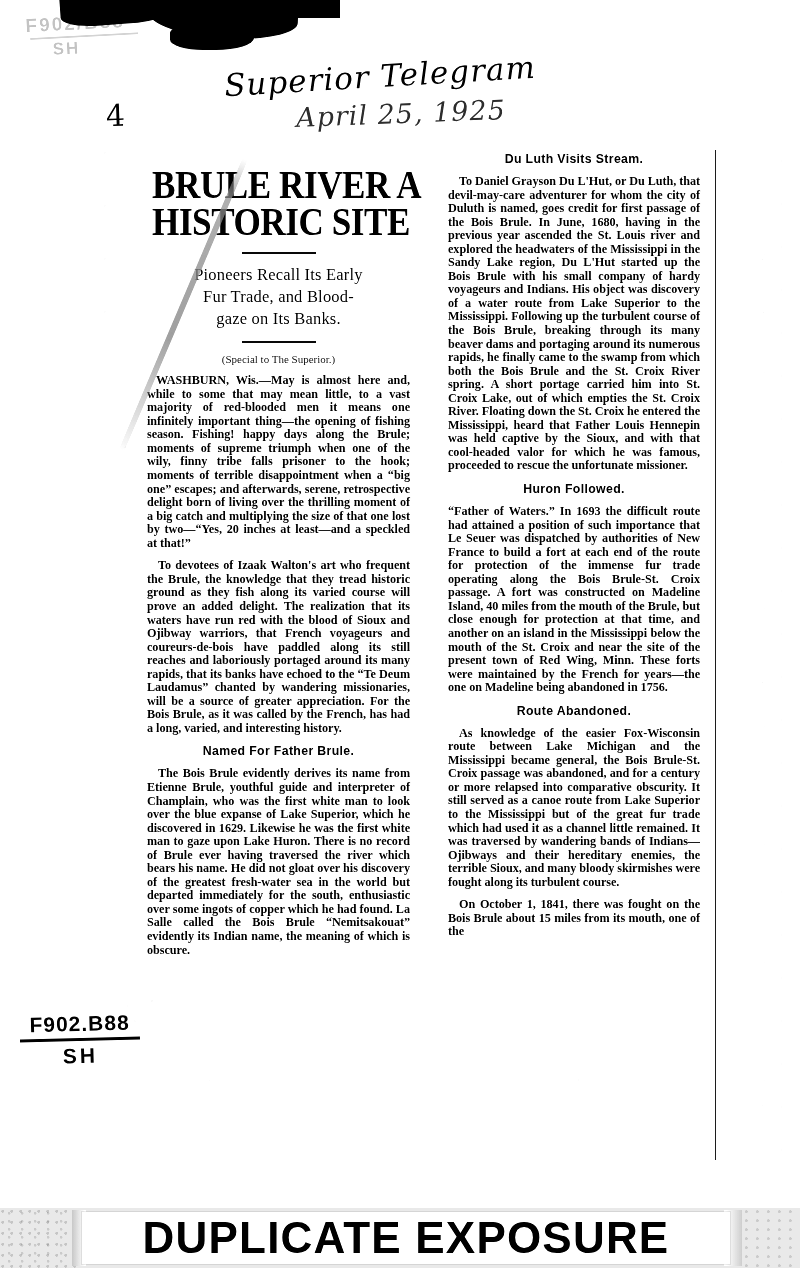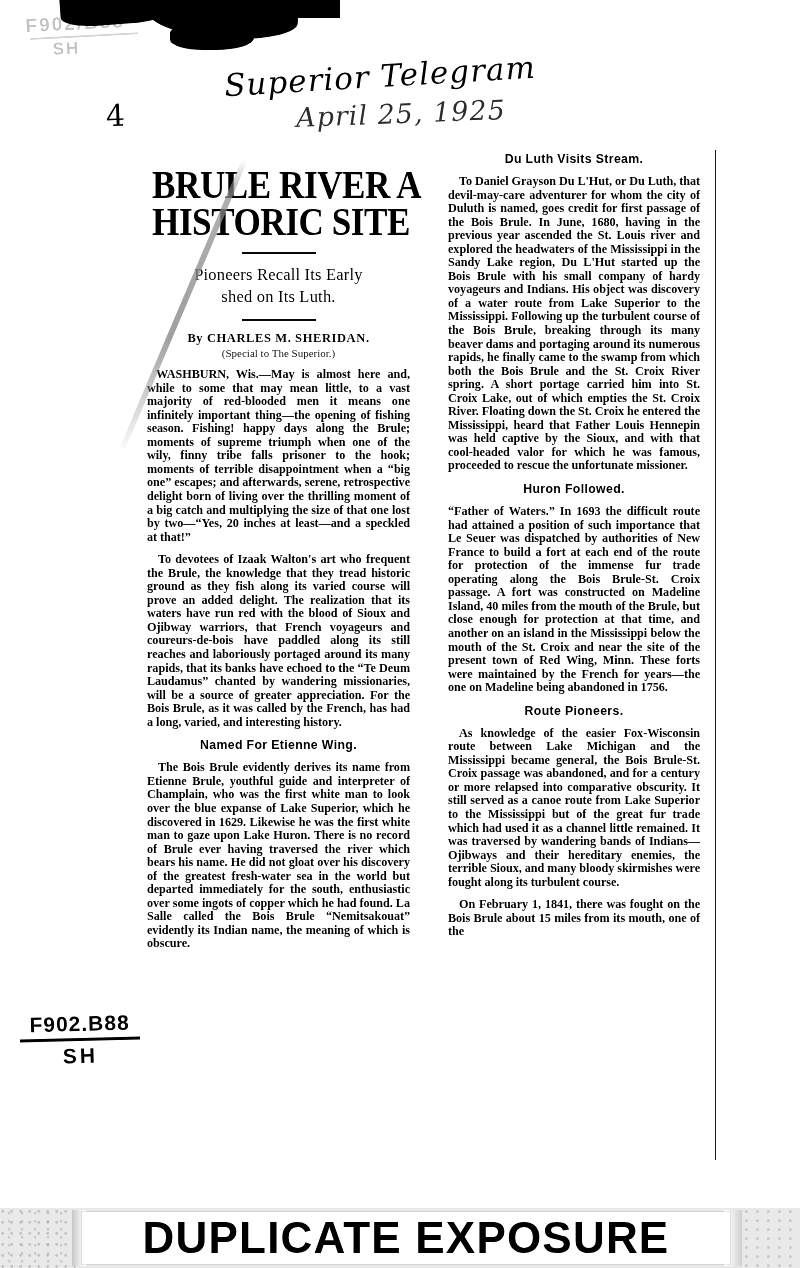--- a/index.html
+++ b/index.html
@@ -351,45 +351,45 @@
 
         <h1 id="headline">
           <span class="hl-line">BRULE RIVER A</span>
           <span class="hl-line">HISTORIC SITE</span>
         </h1>
 
         <div class="hairline"></div>
 
         <div id="deck">
           <span class="deck-line">Pioneers Recall Its Early</span>
-          <span class="deck-line">shed on Its Luth.</span>
+          <span class="deck-line">Fur Trade, and Blood-</span>
+          <span class="deck-line">gaze on Its Banks.</span>
         </div>
 
         <div class="hairline"></div>
 
-        <div id="byline">By CHARLES M. SHERIDAN.</div>
         <div id="byline-special">(Special to The Superior.)</div>
 
         <div id="left-blocks">
             <p class="body-par lede">WASHBURN, Wis.—May is almost here and, while to some that may mean little, to a vast majority of red-blooded men it means one infinitely important thing—the opening of fishing season. Fishing! happy days along the Brule; moments of supreme triumph when one of the wily, finny tribe falls prisoner to the hook; moments of terrible disappointment when a “big one” escapes; and afterwards, serene, retrospective delight born of living over the thrilling moment of a big catch and multiplying the size of that one lost by two—“Yes, 20 inches at least—and a speckled at that!”</p>
             <p class="body-par">To devotees of Izaak Walton's art who frequent the Brule, the knowledge that they tread historic ground as they fish along its varied course will prove an added delight. The realization that its waters have run red with the blood of Sioux and Ojibway warriors, that French voyageurs and coureurs-de-bois have paddled along its still reaches and laboriously portaged around its many rapids, that its banks have echoed to the “Te Deum Laudamus” chanted by wandering missionaries, will be a source of greater appreciation. For the Bois Brule, as it was called by the French, has had a long, varied, and interesting history.</p>
-            <div class="subhead">Named For Etienne Wing.</div>
+            <div class="subhead">Named For Father Brule.</div>
             <p class="body-par">The Bois Brule evidently derives its name from Etienne Brule, youthful guide and interpreter of Champlain, who was the first white man to look over the blue expanse of Lake Superior, which he discovered in 1629. Likewise he was the first white man to gaze upon Lake Huron. There is no record of Brule ever having traversed the river which bears his name. He did not gloat over his discovery of the greatest fresh-water sea in the world but departed immediately for the south, enthusiastic over some ingots of copper which he had found. La Salle called the Bois Brule “Nemitsakouat” evidently its Indian name, the meaning of which is obscure.</p>
           </div>
       </div>
 
       <div class="column" id="column-right">
         <div id="right-blocks">
             <div class="subhead">Du Luth Visits Stream.</div>
             <p class="body-par">To Daniel Grayson Du L'Hut, or Du Luth, that devil-may-care adventurer for whom the city of Duluth is named, goes credit for first passage of the Bois Brule. In June, 1680, having in the previous year ascended the St. Louis river and explored the headwaters of the Mississippi in the Sandy Lake region, Du L'Hut started up the Bois Brule with his small company of hardy voyageurs and Indians. His object was discovery of a water route from Lake Superior to the Mississippi. Following up the turbulent course of the Bois Brule, breaking through its many beaver dams and portaging around its numerous rapids, he finally came to the swamp from which both the Bois Brule and the St. Croix River spring. A short portage carried him into St. Croix Lake, out of which empties the St. Croix River. Floating down the St. Croix he entered the Mississippi, heard that Father Louis Hennepin was held captive by the Sioux, and with that cool-headed valor for which he was famous, proceeded to rescue the unfortunate missioner.</p>
             <div class="subhead">Huron Followed.</div>
             <p class="body-par no-indent">“Father of Waters.” In 1693 the difficult route had attained a position of such importance that Le Seuer was dispatched by authorities of New France to build a fort at each end of the route for protection of the immense fur trade operating along the Bois Brule-St. Croix passage. A fort was constructed on Madeline Island, 40 miles from the mouth of the Brule, but close enough for protection at that time, and another on an island in the Mississippi below the mouth of the St. Croix and near the site of the present town of Red Wing, Minn. These forts were maintained by the French for years—the one on Madeline being abandoned in 1756.</p>
-            <div class="subhead">Route Pioneers.</div>
+            <div class="subhead">Route Abandoned.</div>
             <p class="body-par">As knowledge of the easier Fox-Wisconsin route between Lake Michigan and the Mississippi became general, the Bois Brule-St. Croix passage was abandoned, and for a century or more relapsed into comparative obscurity. It still served as a canoe route from Lake Superior to the Mississippi but of the great fur trade which had used it as a channel little remained. It was traversed by wandering bands of Indians—Ojibways and their hereditary enemies, the terrible Sioux, and many bloody skirmishes were fought along its turbulent course.</p>
-            <p class="body-par">On February 1, 1841, there was fought on the Bois Brule about 15 miles from its mouth, one of the</p>
+            <p class="body-par">On October 1, 1841, there was fought on the Bois Brule about 15 miles from its mouth, one of the</p>
           </div>
       </div>
 
     </div>
   </div>
 
   <div id="crease"></div>
 
   <div id="duplicate-banner">
     <div class="band-dark"></div>

